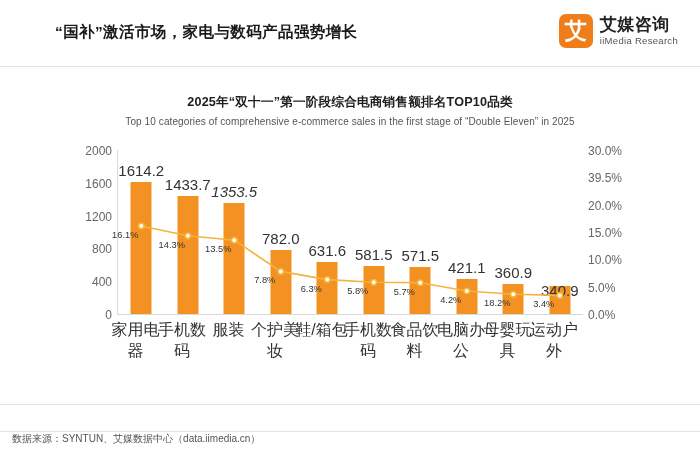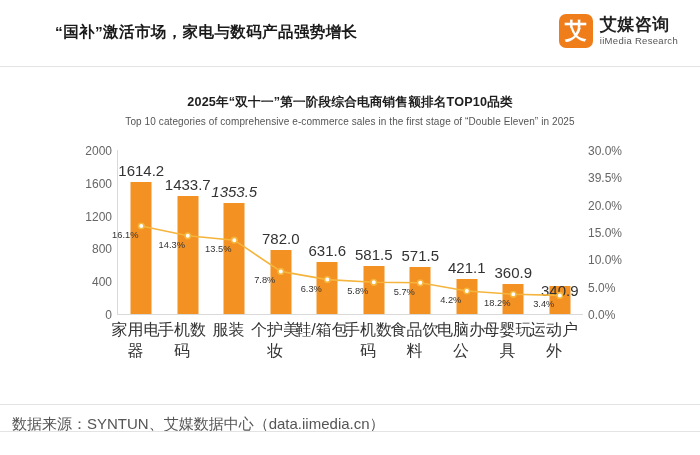--- a/index.html
+++ b/index.html
@@ -83,21 +83,21 @@
   .swatch-bar{width:11px;height:11px;background:#f39122;border-radius:1px;}
   .swatch-line{position:relative;width:22px;height:11px;}
   .swatch-line .ln{position:absolute;left:0;top:5px;width:22px;height:1.6px;background:#f5b43c;}
   .swatch-line .dot{
     position:absolute;left:8px;top:2.6px;width:6px;height:6px;border-radius:50%;
     background:#fff;border:1.6px solid #f5b43c;box-sizing:border-box;
   }
 
   
   .foot-rule{position:absolute;left:0;top:404px;width:700px;height:1px;background:#e3e3e3;}
-  .foot-src{position:absolute;left:12px;top:415px;font-size:15px;color:#555;}
+  .foot-src{position:absolute;left:12px;top:432px;font-size:10px;color:#555;}
   .foot-note{position:absolute;left:400px;top:415px;font-size:8.7px;color:#555;}
   .foot-rule2{position:absolute;left:0;top:431px;width:700px;height:1px;background:#e3e3e3;}
   .foot-bar{position:absolute;left:0;top:432px;width:700px;height:23px;}
 </style>
 </head>
 <body>
 
 <div class="page">
 
   <div class="header">

